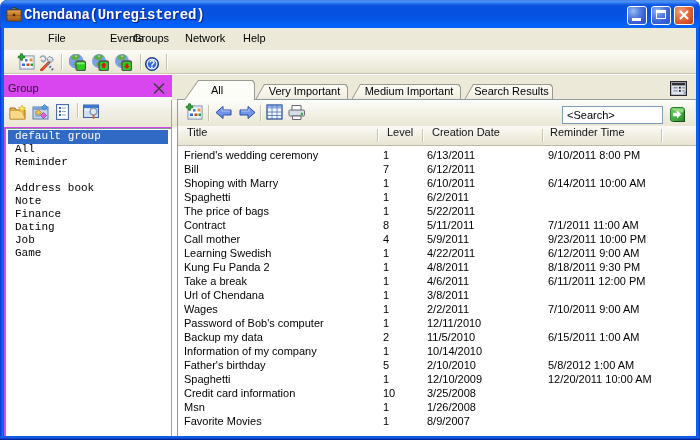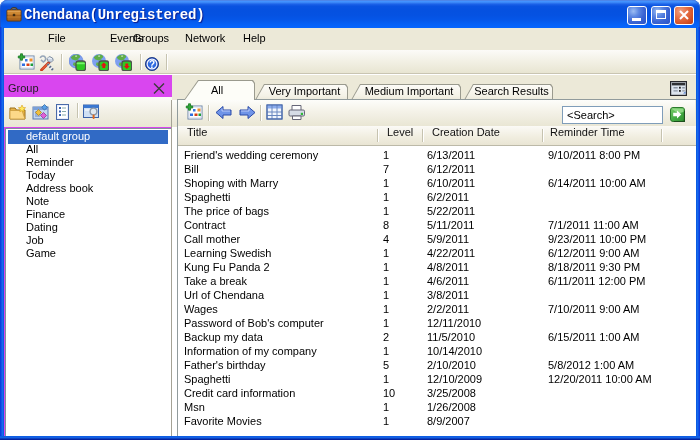--- a/index.html
+++ b/index.html
@@ -29,21 +29,21 @@
 
 #toolbar { left:4px; top:50px; width:692px; height:24px; background:linear-gradient(180deg,#fcfbf8 0%,#f2f0e4 50%,#e8e5d2 100%); border-bottom:1px solid #c9c5b2; }
 .vsep { position:absolute; width:1px; background:#c6c3b0; box-shadow:1px 0 0 #fff; }
 
 
 #lpanel { left:4px; top:75px; width:173px; height:381px; background:#d946ef; }
 #lp-title { position:absolute; left:4px; top:7px; font-size:11px; color:#1f1f1f; }
 #lp-x { position:absolute; left:149px; top:8px; width:12px; height:11px; }
 #lp-toolbar { position:absolute; left:0; top:22px; width:173px; height:30px; border-top:1px solid #fbfaf6; background:linear-gradient(180deg,#fcfbf8 0%,#f0eee2 55%,#e9e6d4 100%); }
 #lp-list { position:absolute; left:1px; top:53px; width:167px; height:308px; background:#fff; border:1px solid #828f9c; border-bottom:none; }
-.li { position:absolute; left:2px; height:13px; line-height:13px; padding-left:18px; width:160px; }
+.li { position:absolute; left:2px; height:13px; line-height:13px; padding-left:7px; width:160px;font-family:Liberation Mono, monospace; }
 .li.sel { background:#316ac5; color:#fff; height:14px; }
 
 
 #splitter { left:172px; top:75px; width:5px; height:361px; background:#ece9d8; }
 #split-mid { left:172px; top:100px; width:5px; height:27px; background:linear-gradient(180deg,#fdfdfa 0%,#f4f2e8 45%,#e9e6d4 100%); }
 #split-bot { left:172px; top:127px; width:5px; height:309px; background:#fff; }
 #split-line { left:171px; top:100px; width:1px; height:336px; background:#a5a295; }
 
 
 #rpanel { left:177px; top:75px; width:519px; height:361px; background:#ece9d8; }
@@ -208,21 +208,20 @@
         <rect x="0.5" y="1" width="15" height="3" fill="#3a77d0"></rect>
         <path d="M2 6 h8" stroke="#fff" stroke-width="1"></path>
         <circle cx="10.5" cy="7.5" r="3.4" fill="#dfe8f0" stroke="#8a97a8" stroke-width="1.4"></circle>
         <rect x="9.6" y="10.5" width="2" height="4.5" rx="1" fill="#e06818"></rect>
       </svg>
     </div>
     <div id="lp-list">
       <div class="li sel" style="top:1px;">default group</div>
       <div class="li" style="top:14px;">All</div>
       <div class="li" style="top:27px;">Reminder</div>
-      <div class="li" style="top:40px;">Today</div>
       <div class="li" style="top:53px;">Address book</div>
       <div class="li" style="top:66px;">Note</div>
       <div class="li" style="top:79px;">Finance</div>
       <div class="li" style="top:92px;">Dating</div>
       <div class="li" style="top:105px;">Job</div>
       <div class="li" style="top:118px;">Game</div>
     </div>
   </div>
 
   <div id="splitter" class="abs"></div>

